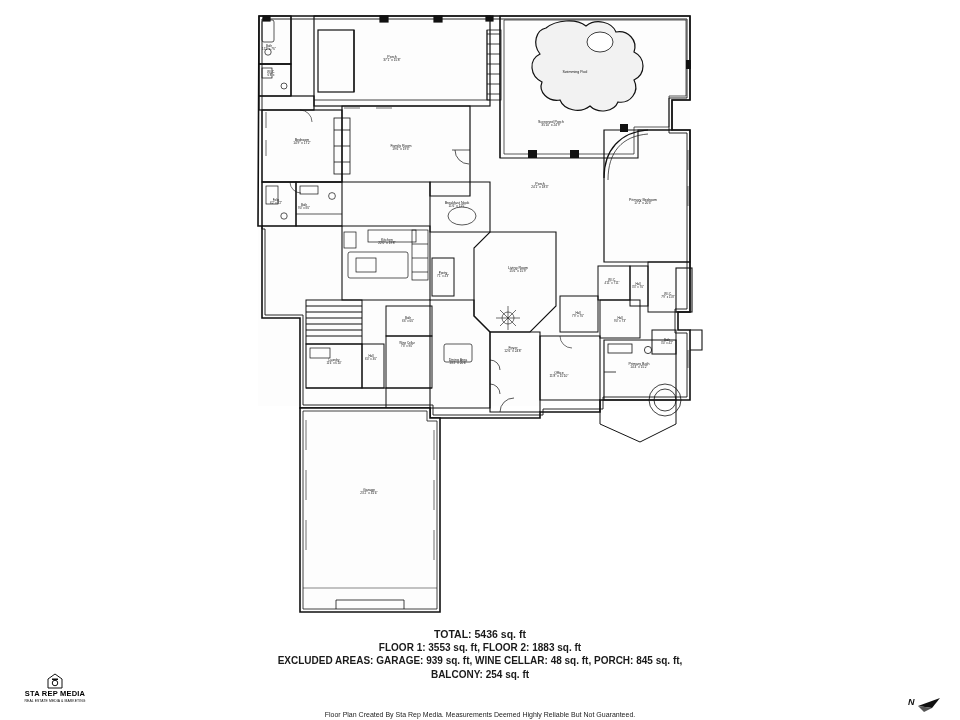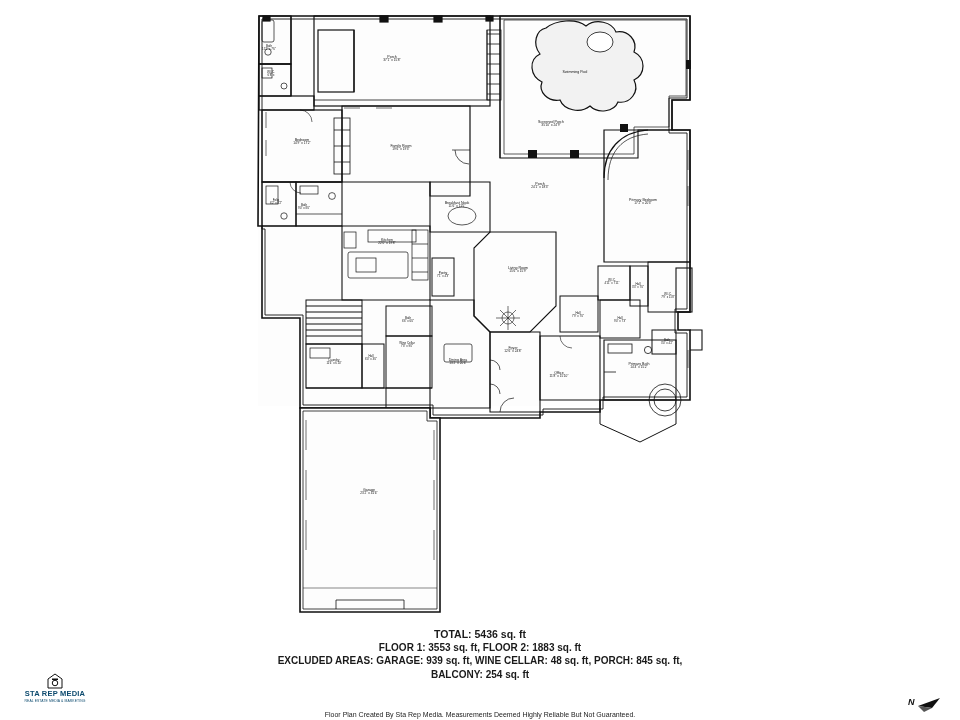--- a/index.html
+++ b/index.html
@@ -67,21 +67,21 @@
     text-align: center;
     font-size: 7px;
     color: #222;
   }
   #logo {
     position: absolute;
     left: 10px;
     top: 673px;
     width: 90px;
     text-align: center;
-    color: #0c4a6e;
+    color: #000000;
   }
   #logo .mark {
     display: block;
     margin: 0 auto 1px auto;
     width: 16px;
     height: 16px;
   }
   #logo .brand {
     display: block;
     font-size: 7.5px;

